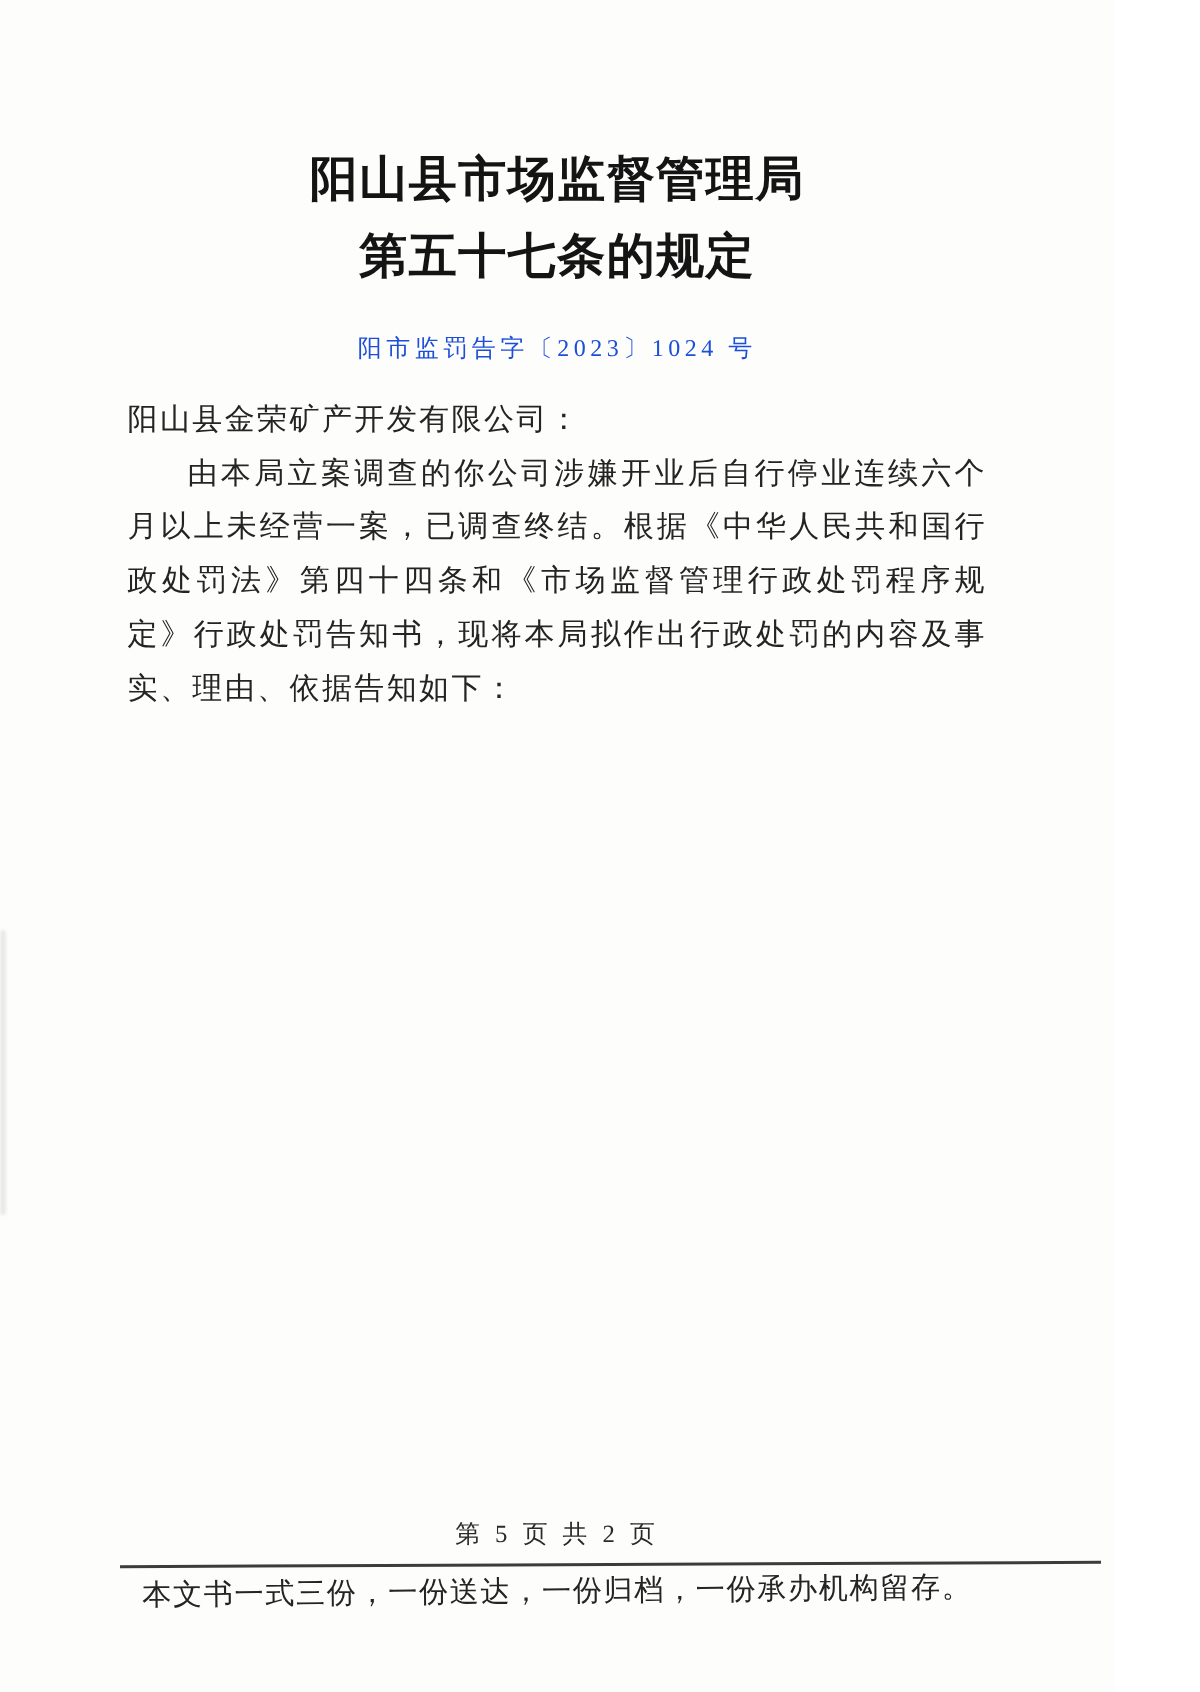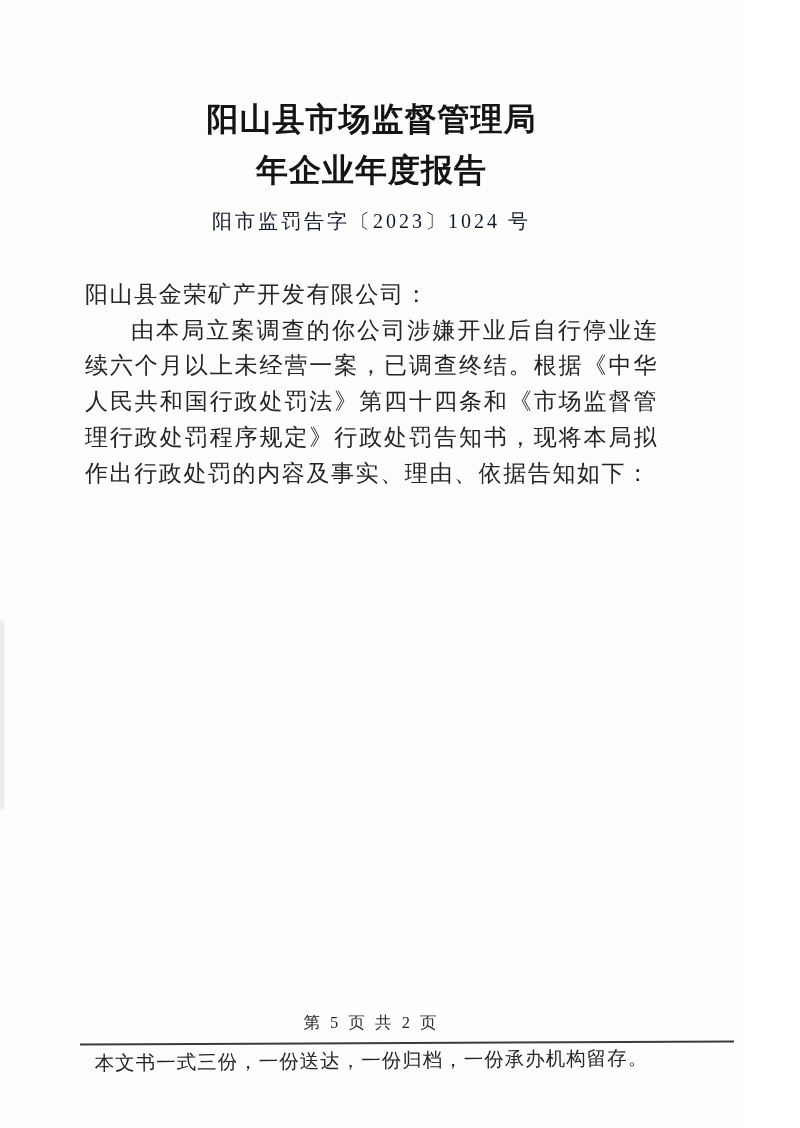--- a/index.html
+++ b/index.html
@@ -33,28 +33,28 @@
     text-align: center;
   }
   .doc-title {
     font-size: 32px;
     font-weight: 700;
     letter-spacing: 1px;
     line-height: 51px;
     color: #141414;
   }
   .doc-number {
-    margin-top: 12px;
-    font-size: 20px;
+    margin-top: 26px;
+    font-size: 16px;
     letter-spacing: 3px;
-    color: #0f172a;
+    color: #1d4ed8;
   }
   .doc-body {
-    margin: 42px 85px 0 85px;
-    font-size: 23px;
+    margin: 20px 85px 0 85px;
+    font-size: 20px;
     line-height: 35.7px;
     letter-spacing: 1.6px;
     text-align: justify;
     text-justify: inter-character;
     color: #242424;
   }
   .doc-body p { margin: 0; }
   .para { text-indent: 2em; }
   .page-number {
     position: absolute;
@@ -88,21 +88,21 @@
 </style>
 </head>
 <body>
 
 <div class="page">
 
   <div class="scan-edge"></div>
 
   <header class="doc-header">
     <div class="doc-title">阳山县市场监督管理局</div>
-    <div class="doc-title">年企业年度报告</div>
+    <div class="doc-title">第五十七条的规定</div>
     <div class="doc-number">阳市监罚告字〔2023〕1024 号</div>
   </header>
 
   <main class="doc-body">
     <p class="recipient">阳山县金荣矿产开发有限公司：</p>
     <p class="para">由本局立案调查的你公司涉嫌开业后自行停业连续六个月以上未经营一案，已调查终结。根据《中华人民共和国行政处罚法》第四十四条和《市场监督管理行政处罚程序规定》行政处罚告知书，现将本局拟作出行政处罚的内容及事实、理由、依据告知如下：</p>
   </main>
 
   <footer>
     <div class="page-number">第 5 页 共 2 页</div>

